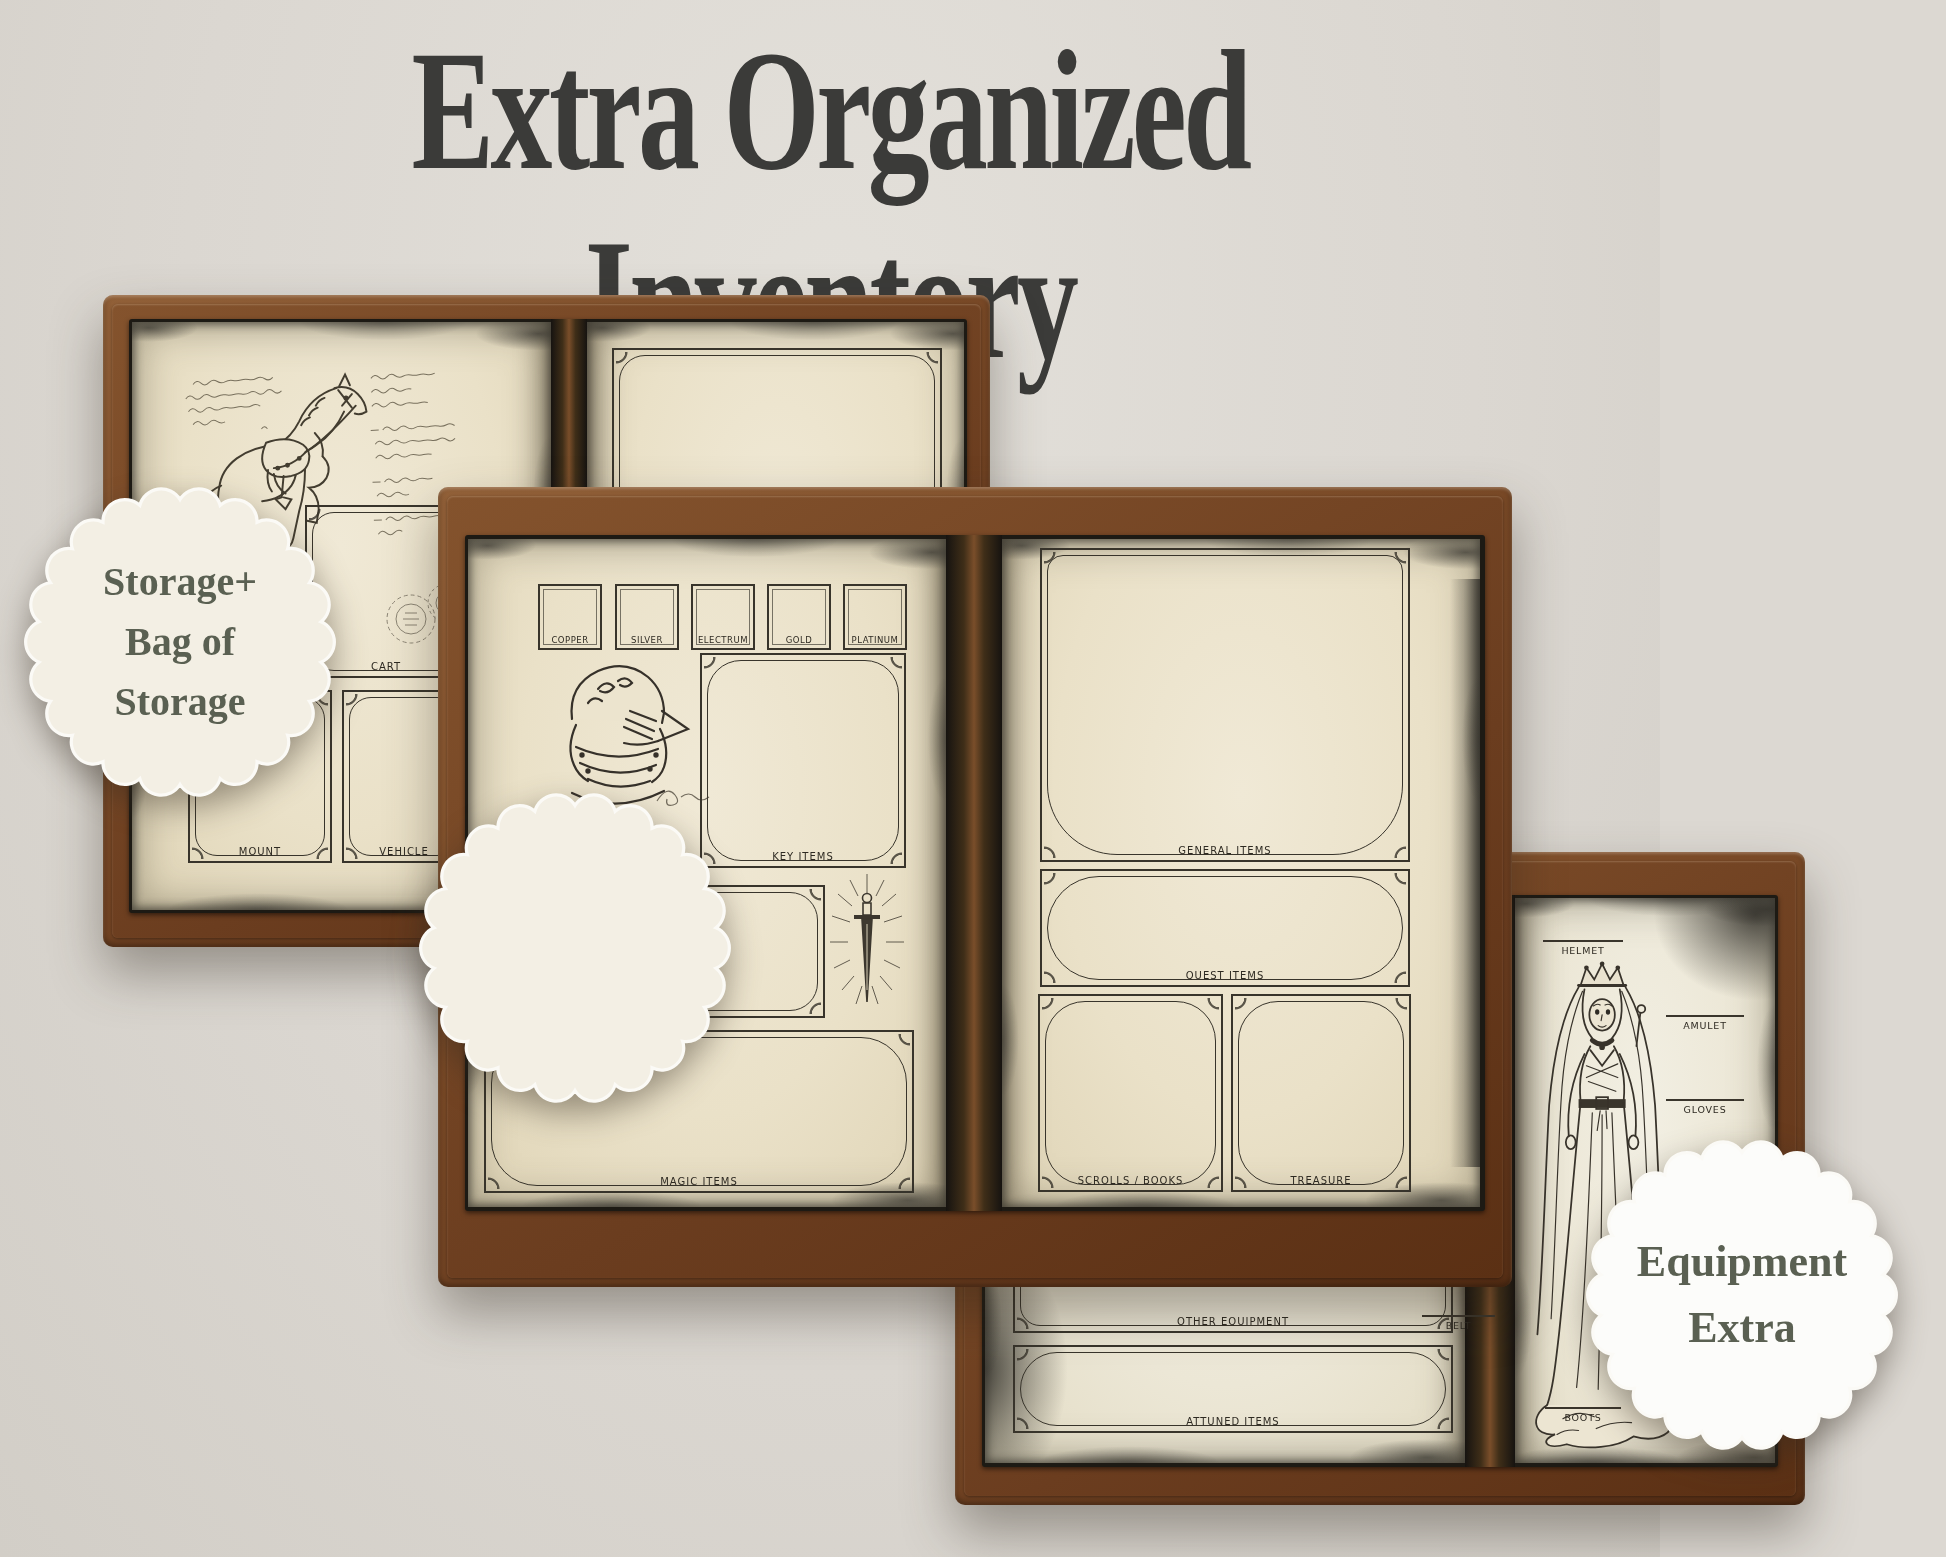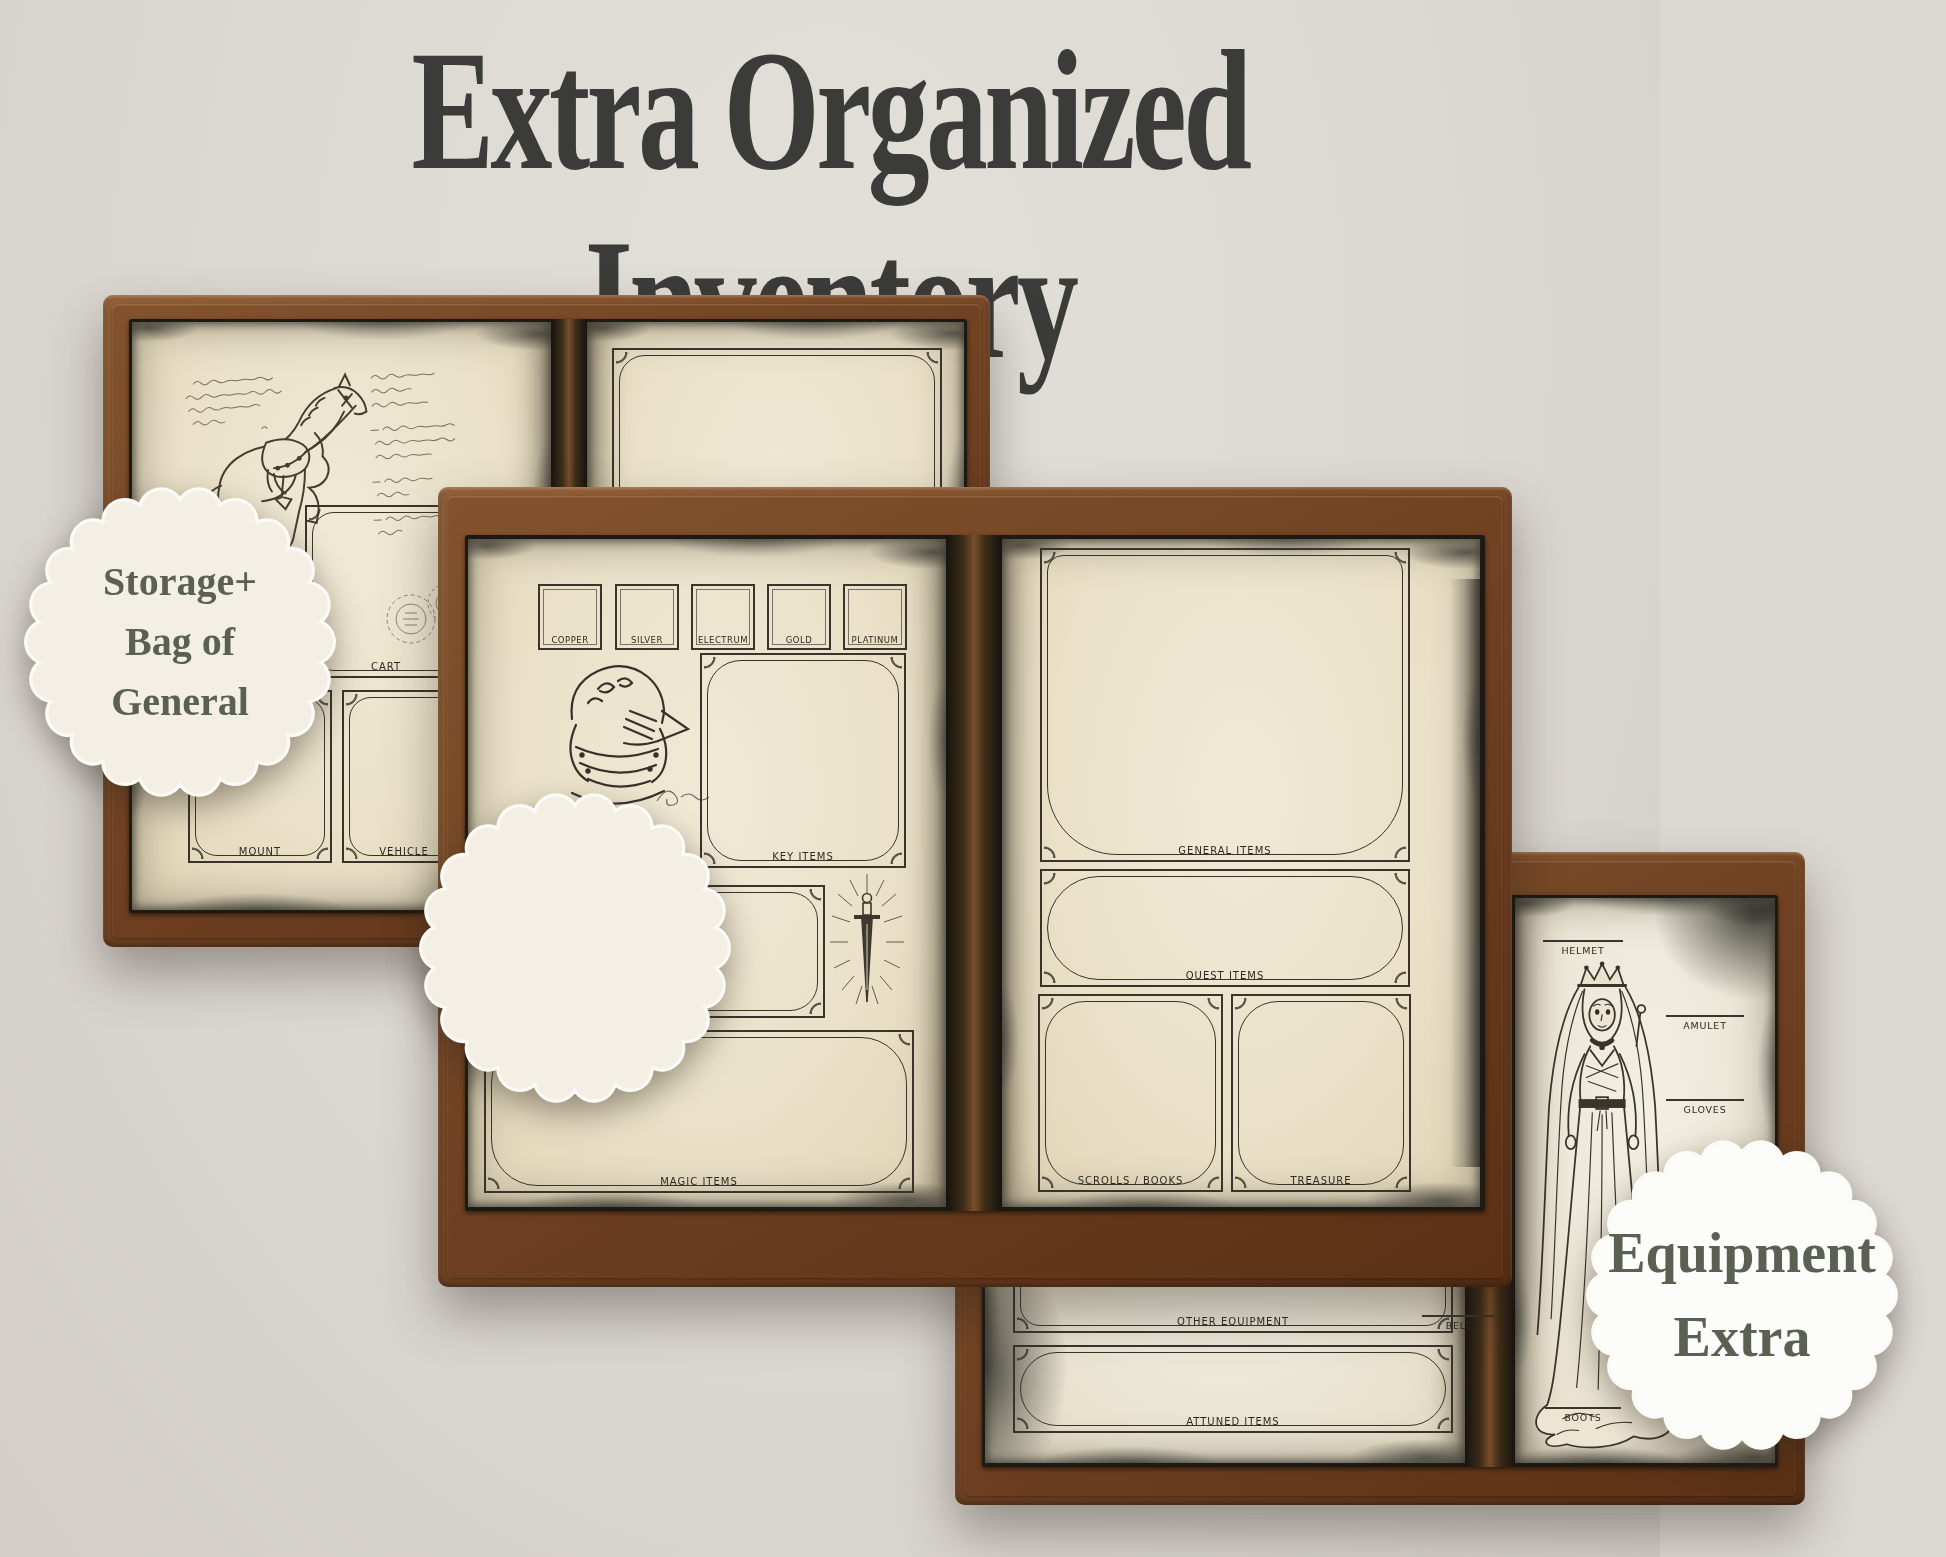--- a/index.html
+++ b/index.html
@@ -70,21 +70,21 @@
   .badge { position:absolute; width:340px; height:340px; z-index:40;
     filter: drop-shadow(0 12px 16px rgba(50,42,30,.45)); }
   .badge svg { position:absolute; inset:0; width:100%; height:100%; }
   .badge path { stroke:#fbfaf6; stroke-width:2; }
   .badge-text { position:absolute; inset:34px; display:flex; flex-direction:column;
     align-items:center; justify-content:center; text-align:center;
     font-family:"Liberation Serif", serif; font-weight:700; }
   .badge-text div { line-height:1.5;text-align:right; }
   .fs40 .badge-text { font-size:40px; }
   .fs46 .badge-text { font-size:46px; }
-  .fs48 .badge-text { font-size:56px; }
+  .fs48 .badge-text { font-size:44px; }
 </style>
 </head>
 <body>
 
 <div class="scene">
 
   <h1 class="title">Extra Organized Inventory</h1>
 
   <div class="book" style="left:103px;top:295px;width:887px;height:652px;z-index:10;">
     <div class="deck" style="left:26px;top:24px;width:838px;height:594px;">
@@ -336,21 +336,21 @@
     </div>
   </div>
 
   <div class="badge fs40" style="left:10px;top:472px;">
     <svg viewBox="0 0 210 210">
       <path fill="#f3efe4" d="M105.0 17.0 A13.6 13.6 0 0 1 129.8 20.6 A13.6 13.6 0 0 1 152.6 31.0 A13.6 13.6 0 0 1 171.5 47.4 A13.6 13.6 0 0 1 185.0 68.4 A13.6 13.6 0 0 1 192.1 92.5 A13.6 13.6 0 0 1 192.1 117.5 A13.6 13.6 0 0 1 185.0 141.6 A13.6 13.6 0 0 1 171.5 162.6 A13.6 13.6 0 0 1 152.6 179.0 A13.6 13.6 0 0 1 129.8 189.4 A13.6 13.6 0 0 1 105.0 193.0 A13.6 13.6 0 0 1 80.2 189.4 A13.6 13.6 0 0 1 57.4 179.0 A13.6 13.6 0 0 1 38.5 162.6 A13.6 13.6 0 0 1 25.0 141.6 A13.6 13.6 0 0 1 17.9 117.5 A13.6 13.6 0 0 1 17.9 92.5 A13.6 13.6 0 0 1 25.0 68.4 A13.6 13.6 0 0 1 38.5 47.4 A13.6 13.6 0 0 1 57.4 31.0 A13.6 13.6 0 0 1 80.2 20.6 A13.6 13.6 0 0 1 105.0 17.0Z"></path>
     </svg>
     <div class="badge-text" style="color: rgb(90, 96, 82);">
       <div>Storage+</div>
       <div>Bag of</div>
-      <div>General</div>
+      <div>Storage</div>
     </div>
   </div>
 
   <div class="badge fs46" style="left:405px;top:778px;">
     <svg viewBox="0 0 210 210">
       <path fill="#f3efe4" d="M105.0 17.0 A13.6 13.6 0 0 1 129.8 20.6 A13.6 13.6 0 0 1 152.6 31.0 A13.6 13.6 0 0 1 171.5 47.4 A13.6 13.6 0 0 1 185.0 68.4 A13.6 13.6 0 0 1 192.1 92.5 A13.6 13.6 0 0 1 192.1 117.5 A13.6 13.6 0 0 1 185.0 141.6 A13.6 13.6 0 0 1 171.5 162.6 A13.6 13.6 0 0 1 152.6 179.0 A13.6 13.6 0 0 1 129.8 189.4 A13.6 13.6 0 0 1 105.0 193.0 A13.6 13.6 0 0 1 80.2 189.4 A13.6 13.6 0 0 1 57.4 179.0 A13.6 13.6 0 0 1 38.5 162.6 A13.6 13.6 0 0 1 25.0 141.6 A13.6 13.6 0 0 1 17.9 117.5 A13.6 13.6 0 0 1 17.9 92.5 A13.6 13.6 0 0 1 25.0 68.4 A13.6 13.6 0 0 1 38.5 47.4 A13.6 13.6 0 0 1 57.4 31.0 A13.6 13.6 0 0 1 80.2 20.6 A13.6 13.6 0 0 1 105.0 17.0Z"></path>
     </svg>
   </div>
 
   <div class="badge fs48" style="left:1572px;top:1125px;">

